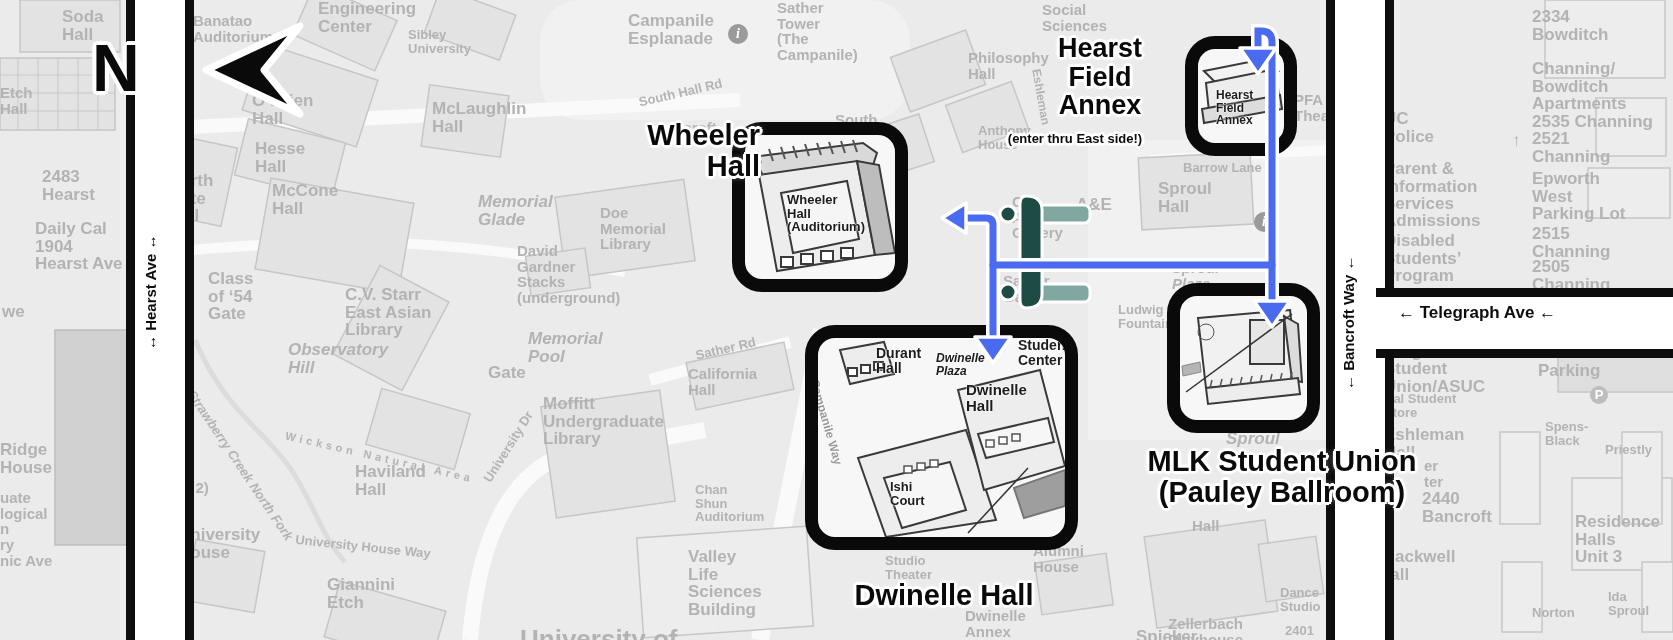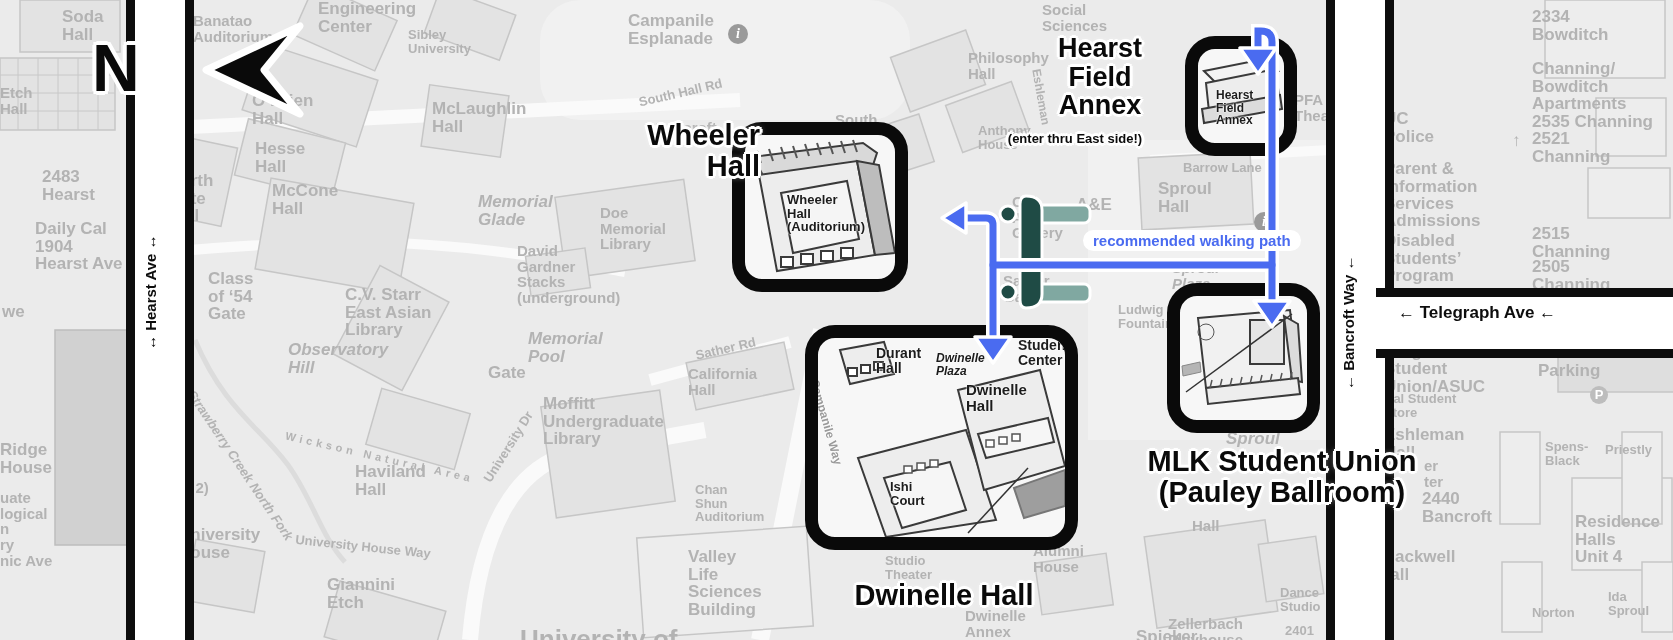--- a/index.html
+++ b/index.html
@@ -125,20 +125,24 @@
   <div class="ml lg" style="left:168px;top:172px">North
 Gate
 Hall</div>
   <div class="ml lg" style="left:208px;top:270px">Class
 of ‘54
 Gate</div>
   <div class="ml lg" style="left:432px;top:100px">McLaughlin
 Hall</div>
   <div class="ml lg" style="left:628px;top:12px">Campanile
 Esplanade</div>
+  <div class="ml" style="left:777px;top:0">Sather
+Tower
+(The
+Campanile)</div>
   <div class="ml sm" style="left:638px;top:86px;transform:rotate(-13deg)">South Hall Rd</div>
   <div class="ml" style="left:835px;top:112px">South</div>
   <div class="ml" style="left:655px;top:120px">Bancroft</div>
   <div class="ml it lg" style="left:478px;top:193px">Memorial
 Glade</div>
   <div class="ml" style="left:517px;top:243px">David
 Gardner
 Stacks
 (underground)</div>
   <div class="ml" style="left:600px;top:205px">Doe
@@ -224,46 +228,49 @@
 Program</div>
   <div class="ml lg" style="left:1532px;top:8px">2334
 Bowditch</div>
   <div class="ml lg" style="left:1532px;top:60px">Channing/
 Bowditch
 Apartments
 2535 Channing</div>
   <div class="ml lg" style="left:1512px;top:132px">↑</div>
   <div class="ml lg" style="left:1532px;top:130px">2521
 Channing</div>
+  <div class="ml lg" style="left:1532px;top:170px">Epworth
+West
+Parking Lot</div>
   <div class="ml lg" style="left:1532px;top:225px">2515
 Channing</div>
   <div class="ml lg" style="left:1532px;top:258px">2505
 Channing</div>
   <div class="ml lg" style="left:1384px;top:325px">Martin Luther
 King Jr.
 Student
 Union/ASUC</div>
   <div class="ml sm" style="left:1384px;top:392px">Cal Student
 Store</div>
   <div class="ml lg" style="left:1384px;top:426px">Eshleman
 Hall</div>
   <div class="ml" style="left:1424px;top:458px">er
 ter</div>
   <div class="ml lg" style="left:1422px;top:490px">2440
 Bancroft</div>
   <div class="ml lg" style="left:1378px;top:548px">Blackwell
 Hall</div>
   <div class="ml lg" style="left:1538px;top:344px">Public
 Parking</div>
-  <div class="ml sm" style="left:1545px;top:440px">Spens-
+  <div class="ml sm" style="left:1545px;top:420px">Spens-
 Black</div>
   <div class="ml sm" style="left:1605px;top:443px">Priestly</div>
   <div class="ml lg" style="left:1575px;top:513px">Residence
 Halls
-Unit 4</div>
+Unit 3</div>
   <div class="ml sm" style="left:1532px;top:606px">Norton</div>
   <div class="ml sm" style="left:1608px;top:590px">Ida
 Sproul</div>
 
   <div class="ml lg" style="left:0;top:441px">Ridge
 House</div>
   <div class="ml lg" style="left:2px;top:303px">we</div>
   <div class="ml" style="left:0;top:490px">uate
 logical
 n
@@ -411,20 +418,19 @@
       <path d="M993,265 H1272"></path>
       <path d="M1272,303 V42 Q1272,31 1261,31 H1258 V50"></path>
     </g>
     <g fill="#4a6bf0" stroke="#fff" stroke-width="3.5" stroke-linejoin="round">
       <polygon points="942,218 966,203 966,233"></polygon>
       <polygon points="993,363 975,337 1011,337"></polygon>
       <polygon points="1258,74 1240,48 1276,48"></polygon>
       <polygon points="1272,327 1254,301 1290,301"></polygon>
     </g>
   </svg>
-  <div class="bubble" style="left:1083px;top:230px;color:#4a6bf0">recommended walking path</div>
 
   <div class="compassN">N</div>
   <svg width="1673" height="640" style="z-index:15;pointer-events:none">
     <polygon points="206,70 300,26 264,70 300,114" fill="#0a0a0a" stroke="#fff" stroke-width="7" stroke-linejoin="round"></polygon>
   </svg>
 
 </div>
 
 </body></html>

